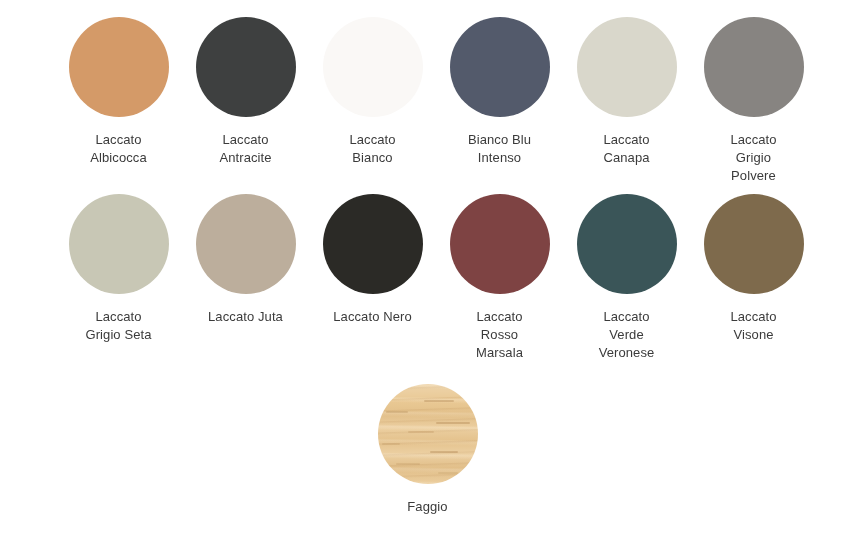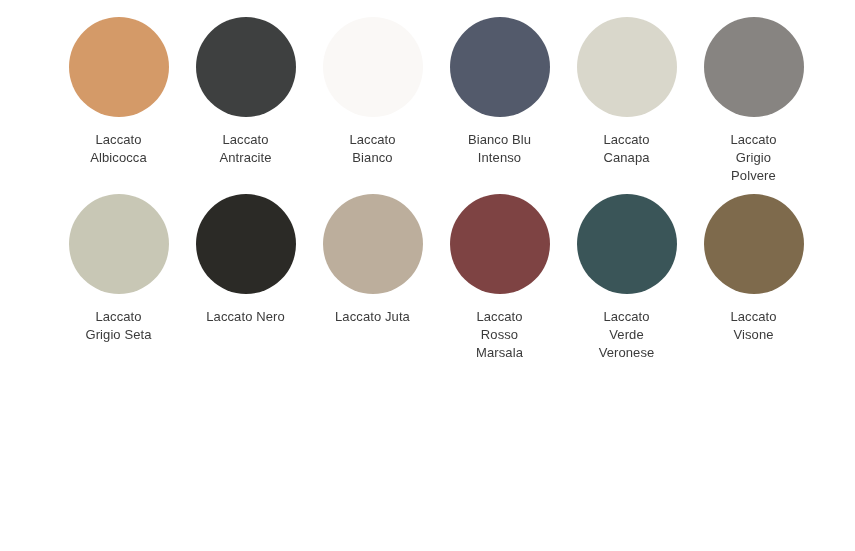--- a/index.html
+++ b/index.html
@@ -152,40 +152,55 @@
     </div>
   </div>
 
   <div class="swatch-row row-2">
     <div class="swatch">
       <div class="swatch-circle" style="background:#c8c7b5"></div>
       <div class="swatch-label">Laccato
 Grigio Seta</div>
     </div>
     <div class="swatch">
+      <div class="swatch-circle" style="background:#bcae9c"></div>
+      <div class="swatch-label">Laccato Juta</div>
+    </div>
+    <div class="swatch">
       <div class="swatch-circle" style="background:#2b2a26"></div>
       <div class="swatch-label">Laccato Nero</div>
     </div>
     <div class="swatch">
-      <div class="swatch-circle" style="background:#bcae9c"></div>
-      <div class="swatch-label">Laccato Juta</div>
-    </div>
-    <div class="swatch">
       <div class="swatch-circle" style="background:#7e4343"></div>
       <div class="swatch-label">Laccato
 Rosso
 Marsala</div>
     </div>
     <div class="swatch">
       <div class="swatch-circle" style="background:#3a5558"></div>
       <div class="swatch-label">Laccato
 Verde
 Veronese</div>
     </div>
     <div class="swatch">
       <div class="swatch-circle" style="background:#7e6a4c"></div>
       <div class="swatch-label">Laccato
 Visone</div>
     </div>
   </div>
 
+  <div class="swatch-row row-3">
+    <div class="swatch">
+      <div class="swatch-circle wood">
+        <span class="grain g1"></span>
+        <span class="grain g2"></span>
+        <span class="grain g3"></span>
+        <span class="grain g4"></span>
+        <span class="grain g5"></span>
+        <span class="grain g6"></span>
+        <span class="grain g7"></span>
+        <span class="grain g8"></span>
+      </div>
+      <div class="swatch-label">Faggio</div>
+    </div>
+  </div>
 
 </div>
 
 </body></html>

